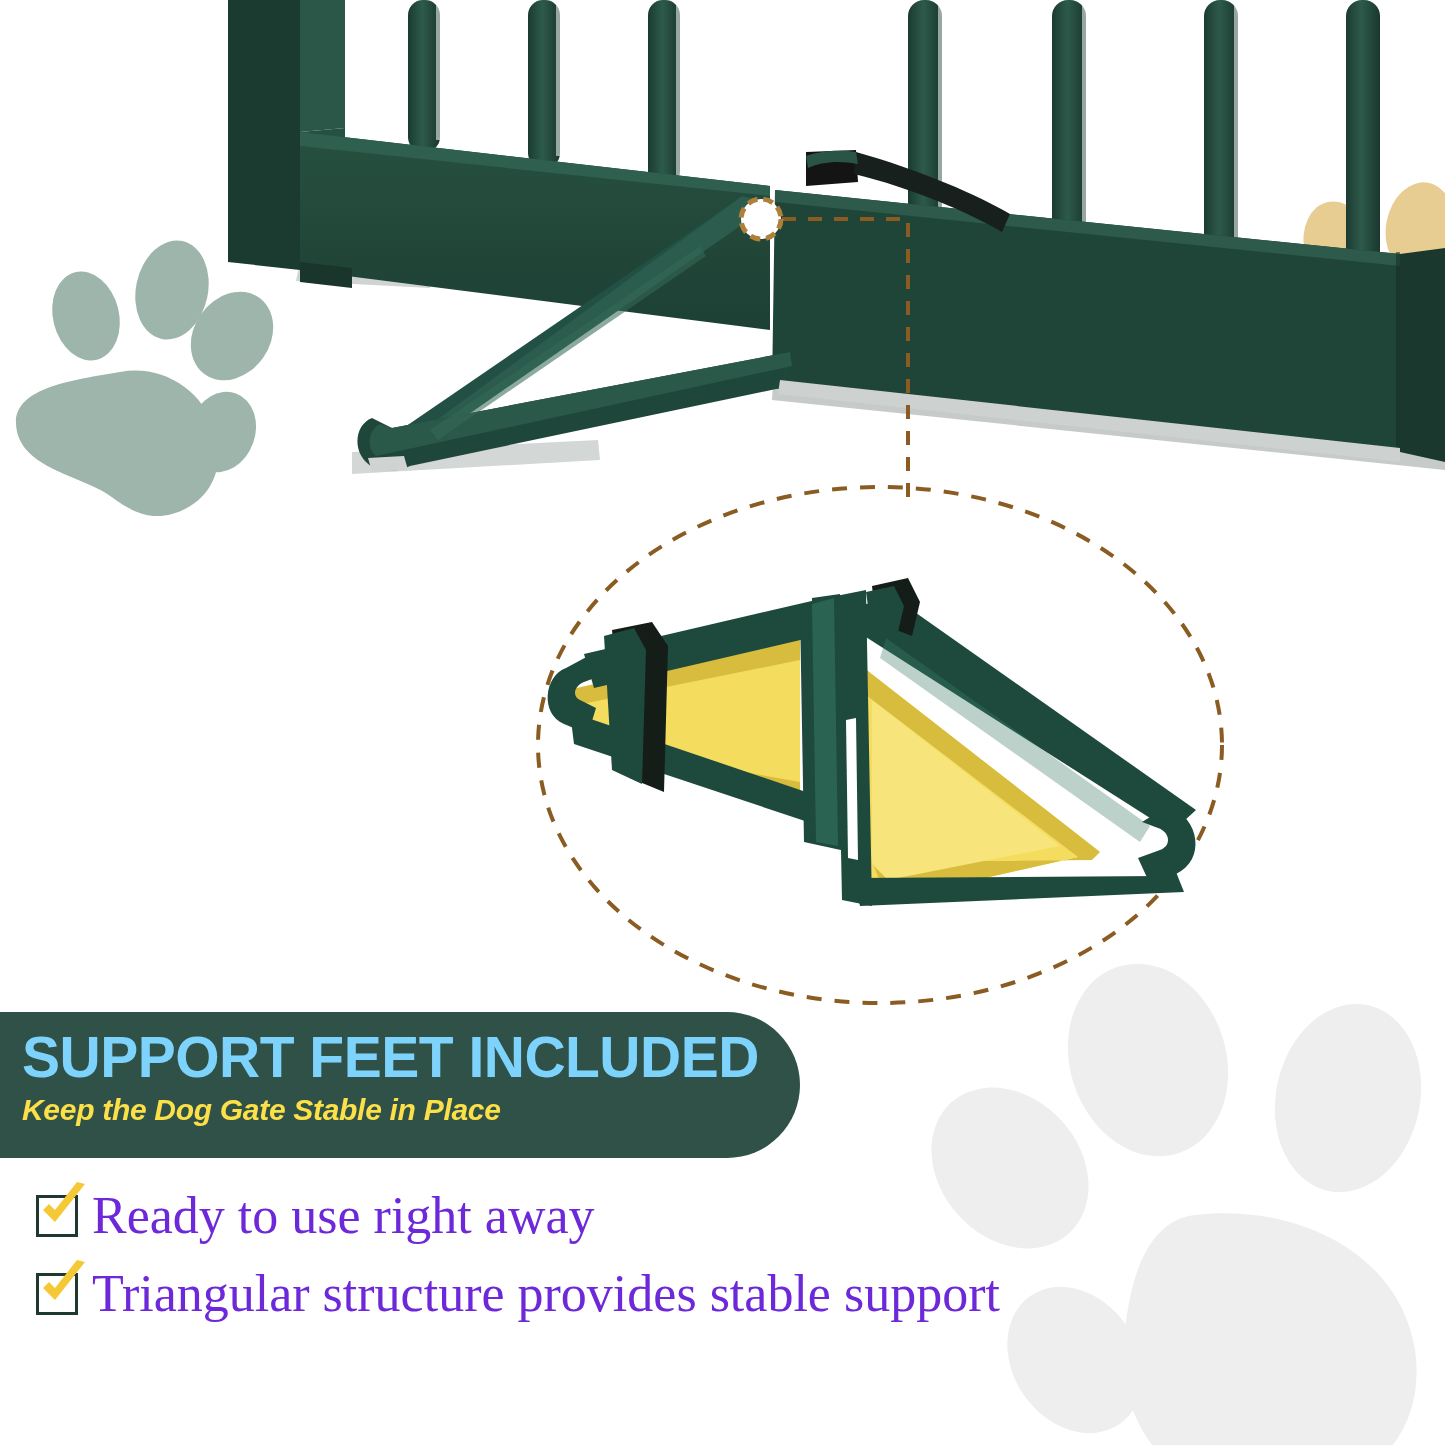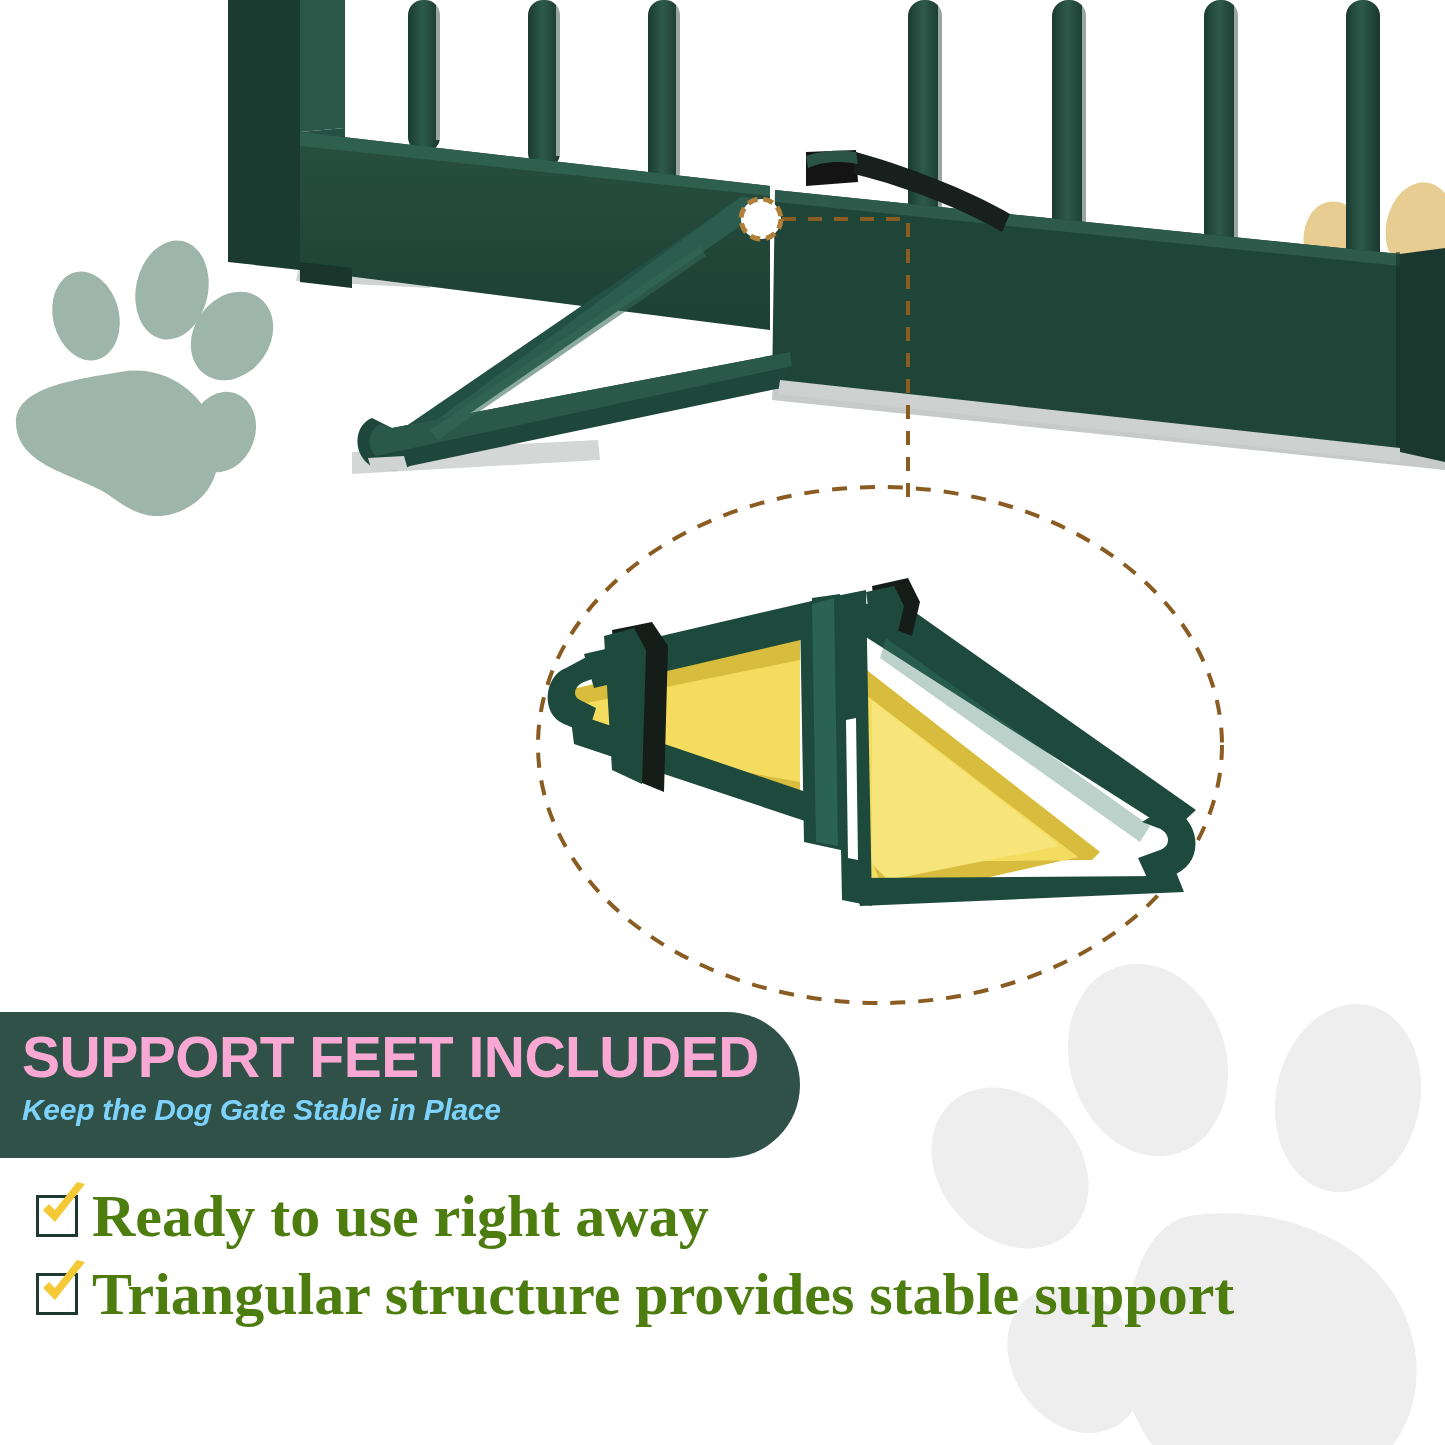--- a/index.html
+++ b/index.html
@@ -32,31 +32,31 @@
     background: #2f5148;
     border-radius: 0 73px 73px 0;
     box-sizing: border-box;
     padding: 14px 0 0 62px;
   }
   #banner-title {
     font-family: "Liberation Sans", sans-serif;
     font-weight: bold;
     font-size: 57px;
     line-height: 62px;
-    color: #f9a8d4;
+    color: #7dd3fc;
     letter-spacing: -0.5px;
     white-space: nowrap;
   }
   #banner-subtitle {
     font-family: "Liberation Sans", sans-serif;
     font-weight: bold;
     font-style: italic;
     font-size: 30px;
     line-height: 40px;
-    color: #7dd3fc;
+    color: #fde047;
     letter-spacing: -0.3px;
     white-space: nowrap;
     margin-top: 2px;
   }
 
   
   #bullets {
     position: absolute;
     left: 36px;
     top: 1183px;
@@ -81,24 +81,24 @@
   .check-box .tick {
     position: absolute;
     left: -2px;
     top: -16px;
     width: 52px;
     height: 52px;
     overflow: visible;
   }
   .bullet-text {
     font-family: "Liberation Serif", serif;
-    font-weight: bold;
-    font-size: 60px;
+    font-weight: normal;
+    font-size: 52px;
     line-height: 50px;
-    color: #4d7c0f;
+    color: #6d28d9;
     white-space: nowrap;
   }
 </style>
 </head>
 <body>
 
 <div id="stage">
 
   <svg class="layer" viewBox="0 0 1445 1445" xmlns="http://www.w3.org/2000/svg">
 

